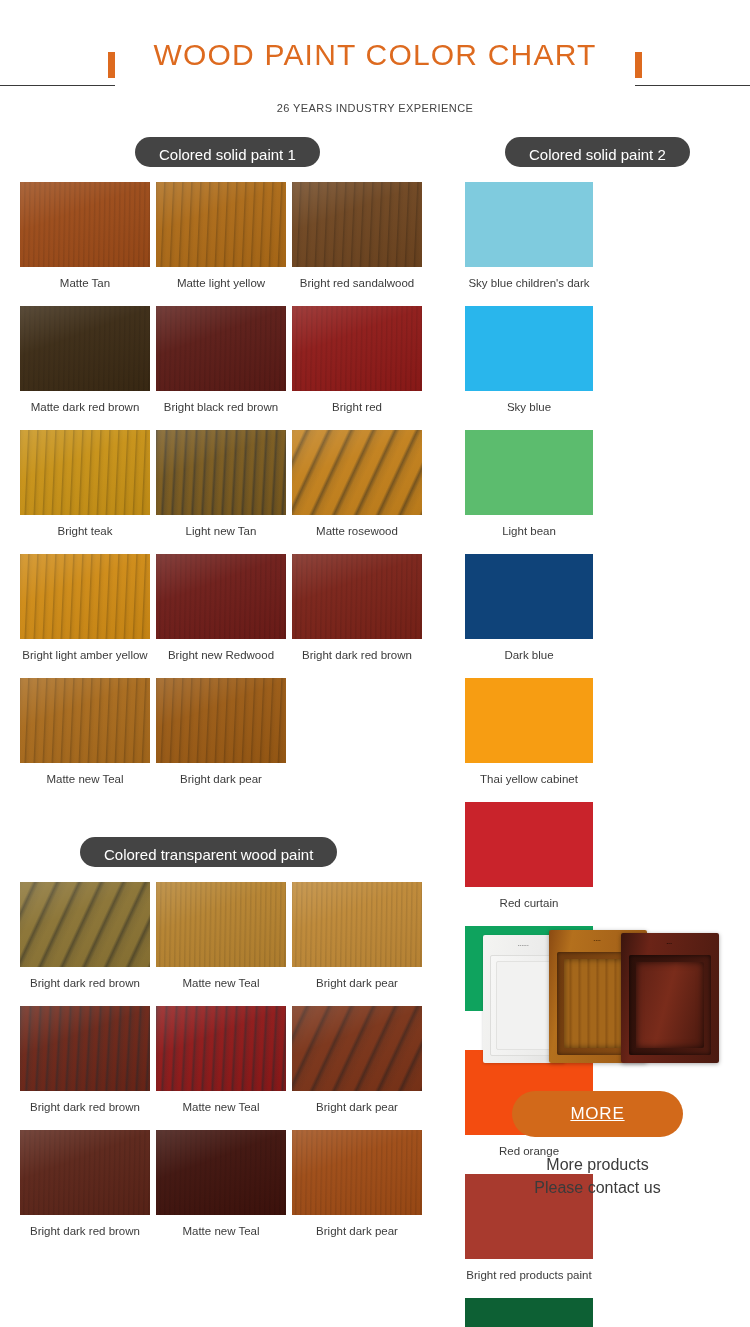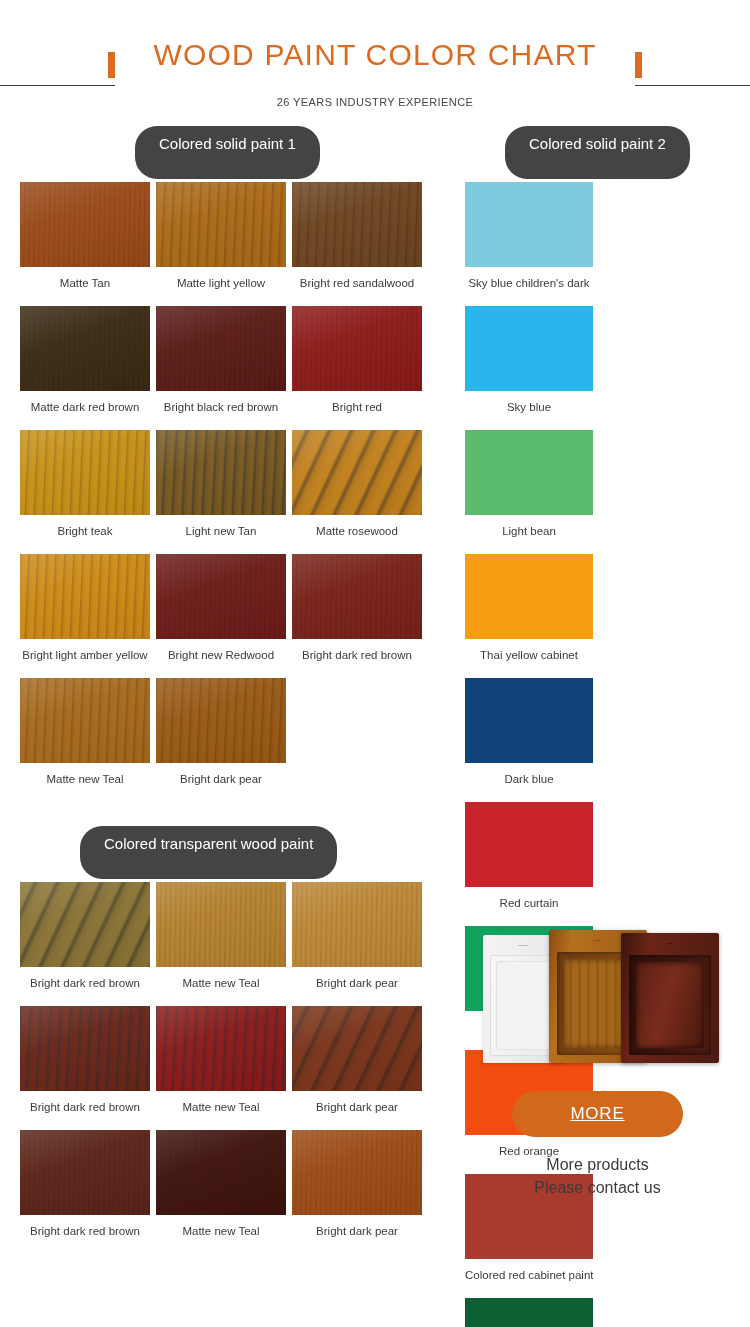--- a/index.html
+++ b/index.html
@@ -40,35 +40,35 @@
   }
   .header-title {
     font-size: 30px;
     letter-spacing: 1.2px;
     color: #DD6A1F;
     font-weight: normal;
     line-height: 38px;
     white-space: nowrap;
   }
   .header-sub {
-    margin-top: 22px;
+    margin-top: 28px;
     font-size: 11px;
     letter-spacing: 0.4px;
     color: #444444;
     white-space: nowrap;
   }
 
   
   .pill {
     display: inline-block;
     background: #444444;
     color: #ffffff;
     font-size: 15px;
     border-radius: 22px;
-    padding: 10px 24px 28px;
+    padding: 10px 24px 5px;
     line-height: 1;
     white-space: nowrap;
   }
 
   
   .cols { position: relative; }
   .col-left  { position: absolute; left: 20px;  top: 0; width: 410px; }
   .col-right { position: absolute; left: 465px; top: 0; width: 265px; }
 
   .pill-row { height: 60px; display: flex; align-items: center; }
@@ -341,42 +341,42 @@
         </div>
         <div class="cell2">
           <div class="swatch " style="background: rgb(41, 182, 236);"></div>
           <div class="cap">Sky blue</div>
         </div>
         <div class="cell2">
           <div class="swatch " style="background: rgb(92, 188, 110);"></div>
           <div class="cap">Light bean</div>
         </div>
         <div class="cell2">
+          <div class="swatch " style="background: rgb(15, 67, 121);"></div>
+          <div class="cap">Dark blue</div>
+        </div>
+        <div class="cell2">
           <div class="swatch " style="background: rgb(247, 157, 18);"></div>
           <div class="cap">Thai yellow cabinet</div>
         </div>
         <div class="cell2">
-          <div class="swatch " style="background: rgb(15, 67, 121);"></div>
-          <div class="cap">Dark blue</div>
-        </div>
-        <div class="cell2">
           <div class="swatch " style="background: rgb(201, 35, 43);"></div>
           <div class="cap">Red curtain</div>
         </div>
         <div class="cell2">
           <div class="swatch " style="background: rgb(15, 163, 94);"></div>
           <div class="cap">Winter cyan</div>
         </div>
         <div class="cell2">
           <div class="swatch " style="background: rgb(243, 76, 16);"></div>
           <div class="cap">Red orange</div>
         </div>
         <div class="cell2">
           <div class="swatch " style="background: rgb(168, 58, 46);"></div>
-          <div class="cap">Colored red cabinet paint</div>
+          <div class="cap">Bright red products paint</div>
         </div>
         <div class="cell2">
           <div class="swatch " style="background: rgb(13, 96, 52);"></div>
         </div>
       </div>
   </div>
 
 </div>
 
 <div class="cols" style="height:480px;">

